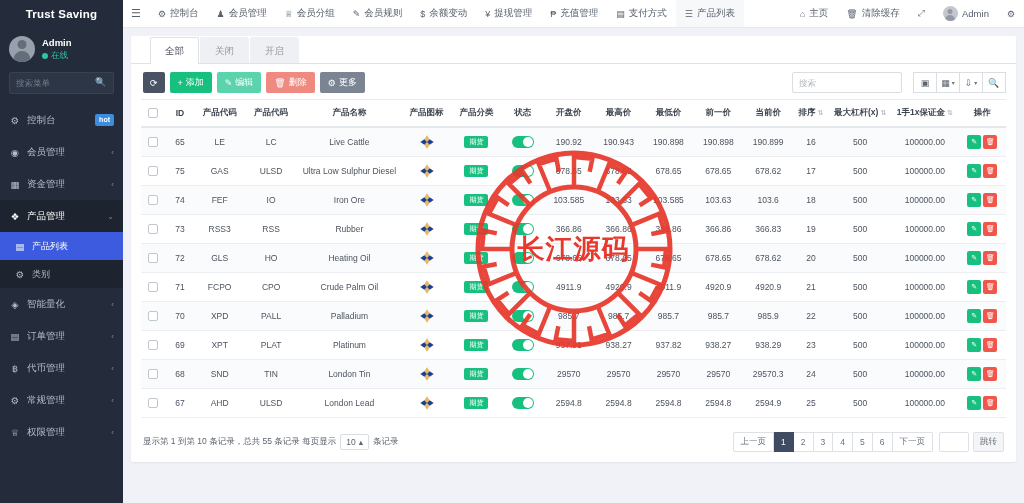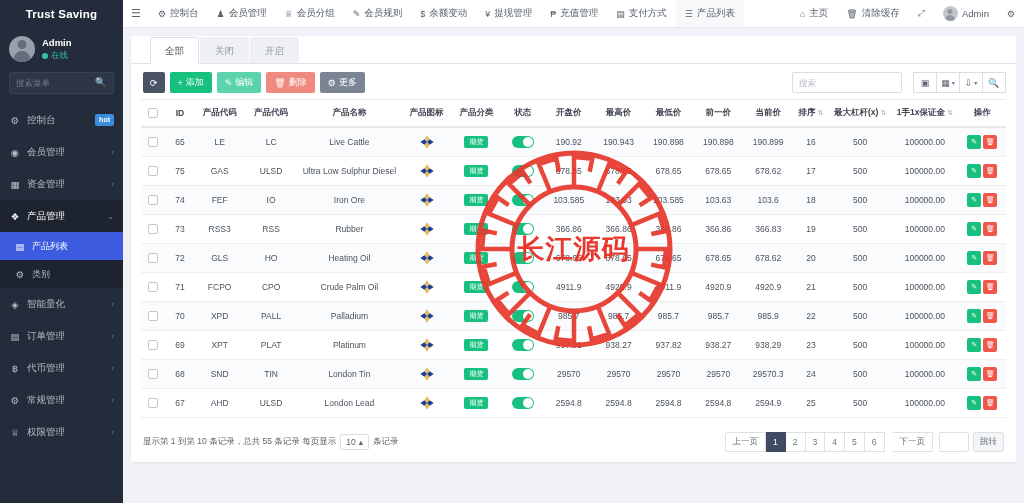--- a/index.html
+++ b/index.html
@@ -214,21 +214,21 @@
     font-size: 8.5px; color: #5d646e; display: inline-flex; gap: 3px; align-items: center;
     cursor: pointer;
   }
   .tfoot-right { margin-left: auto; display: flex; align-items: center; }
   .pg {
     border: 1px solid #dde0e5; border-left: none; background: #fff; color: #6c737d;
     font-size: 8.5px; padding: 0 7px; height: 20px; display: flex; align-items: center;
     cursor: pointer;
   }
   .pg:first-child { border-left: 1px solid #dde0e5; border-radius: 2px 0 0 2px; }
-  .pg.last { border-radius: 0 2px 2px 0; margin-left: 8px; }
+  .pg.last { border-radius: 0 2px 2px 0; }
   .pg.cur { background: #3f4a63; color: #fff; border-color: #3f4a63; }
   .jump-in {
     width: 30px; height: 20px; border: 1px solid #dde0e5; border-radius: 2px;
     margin-left: 6px; font-size: 8.5px; outline: none; font-family: inherit; padding: 0 3px;
   }
   .jump-btn {
     height: 20px; border: 1px solid #dde0e5; background: #f4f5f7; color: #6c737d;
     font-size: 8.5px; padding: 0 6px; margin-left: 4px; border-radius: 2px; cursor: pointer;
     font-family: inherit;
   }

